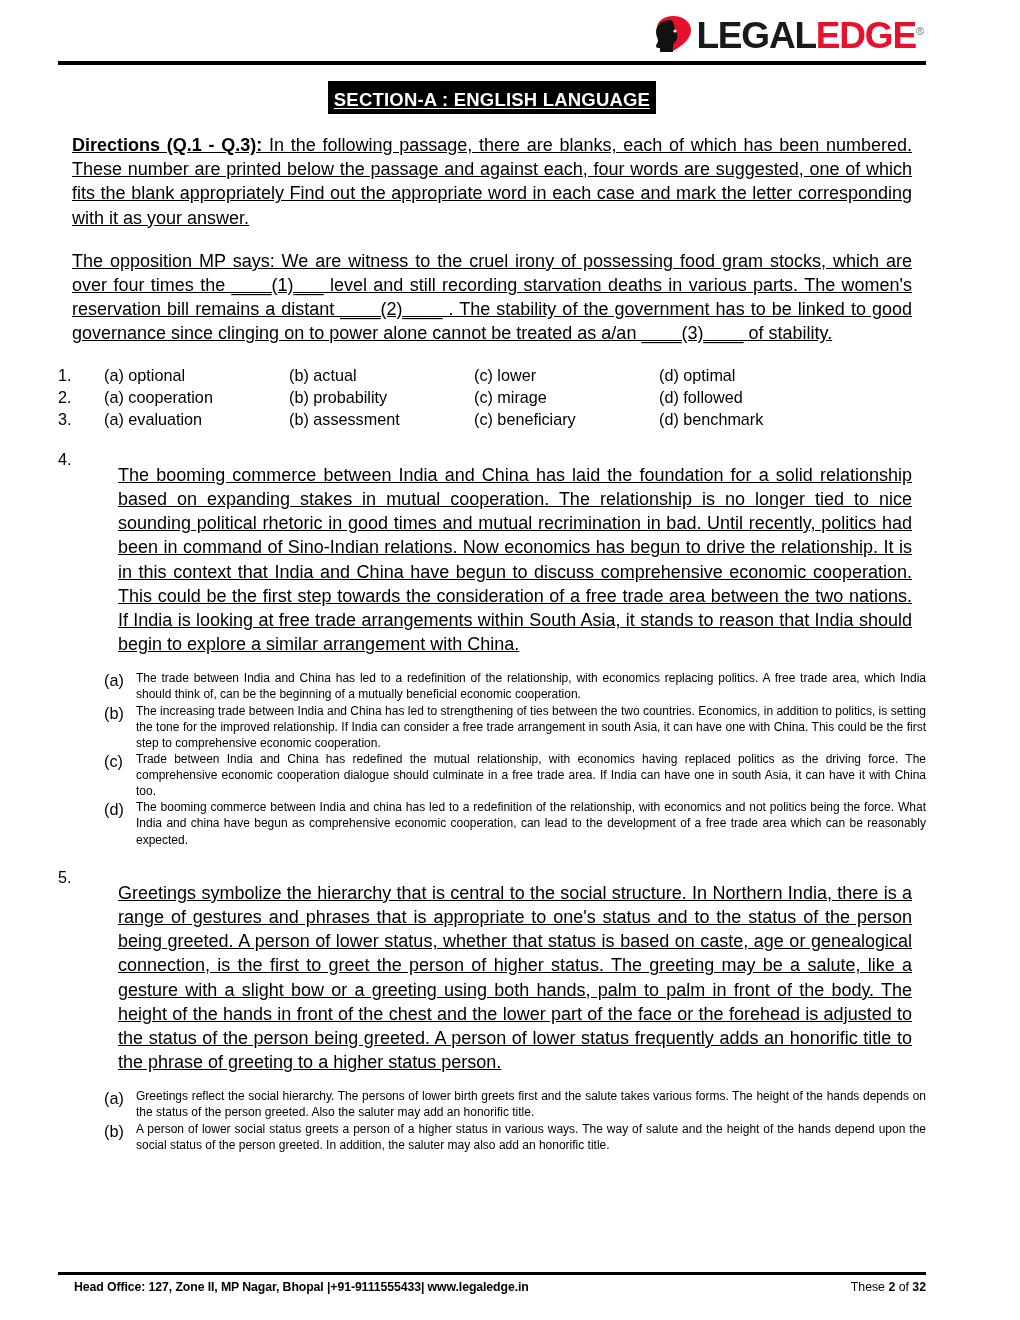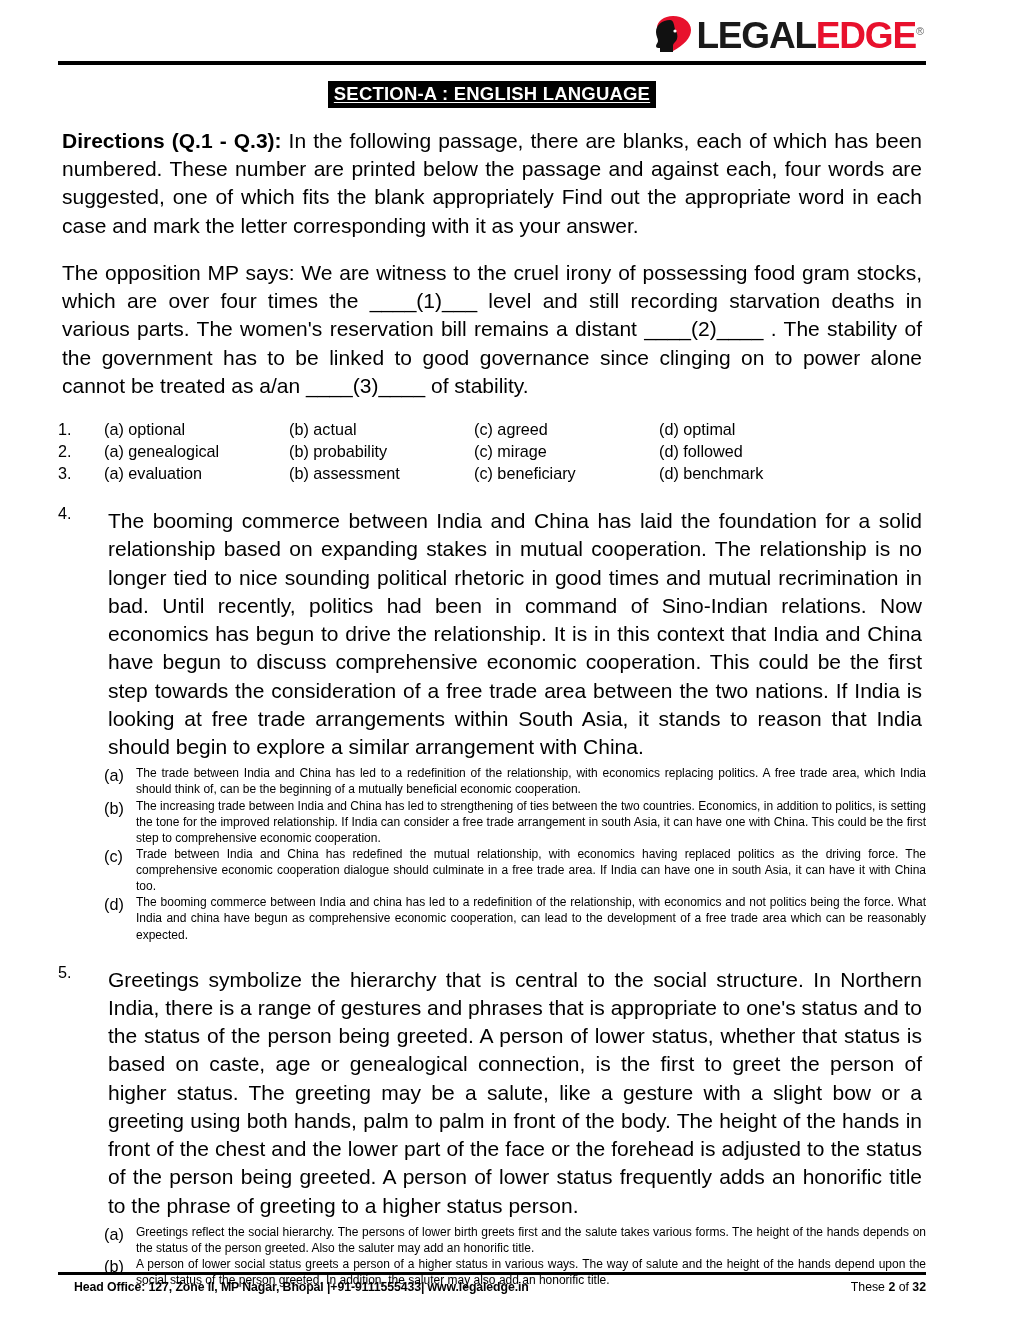--- a/index.html
+++ b/index.html
@@ -70,31 +70,32 @@
     text-align: center;
     margin-top: 16px;
   }
   .section-title {
     display: inline-block;
     background: #000000;
     color: #ffffff;
     font-size: 18.5px;
     font-weight: bold;
     letter-spacing: 0.2px;
-    padding: 2px 6px 3px 6px;
+    padding: 8px 6px 3px 6px;
     text-decoration: underline;
     text-underline-offset: 2px;
   }
 
   
   .para {
-    font-size: 21px;
+    font-size: 18px;
     line-height: 1.345;
     text-align: justify;
-    margin: 4px;
+    margin: 14px;
+    text-decoration: underline;
   }
   .block-gap   { margin-top: 19px; }
   .lead { font-weight: bold; }
 
   
   .opt-table {
     width: 100%;
     border-collapse: collapse;
     margin-top: 18px;
   }
@@ -193,26 +194,26 @@
   <p class="para block-gap"><span class="lead">Directions (Q.1 - Q.3):</span><span> In the following passage, there are blanks, each of which has been numbered. These number are printed below the passage and against each, four words are suggested, one of which fits the blank appropriately Find out the appropriate word in each case and mark the letter corresponding with it as your answer.</span></p>
 
   <p class="para block-gap">The opposition MP says: We are witness to the cruel irony of possessing food gram stocks, which are over four times the ____(1)___ level and still recording starvation deaths in various parts. The women's reservation bill remains a distant ____(2)____ . The stability of the government has to be linked to good governance since clinging on to power alone cannot be treated as a/an ____(3)____ of stability.</p>
 
   <table class="opt-table">
     <tbody>
       <tr>
         <td class="opt-num">1.</td>
         <td class="opt-cell">(a) optional</td>
         <td class="opt-cell">(b) actual</td>
-        <td class="opt-cell">(c) agreed</td>
+        <td class="opt-cell">(c) lower</td>
         <td class="opt-cell-last">(d) optimal</td>
       </tr>
       <tr>
         <td class="opt-num">2.</td>
-        <td class="opt-cell">(a) genealogical</td>
+        <td class="opt-cell">(a) cooperation</td>
         <td class="opt-cell">(b) probability</td>
         <td class="opt-cell">(c) mirage</td>
         <td class="opt-cell-last">(d) followed</td>
       </tr>
       <tr>
         <td class="opt-num">3.</td>
         <td class="opt-cell">(a) evaluation</td>
         <td class="opt-cell">(b) assessment</td>
         <td class="opt-cell">(c) beneficiary</td>
         <td class="opt-cell-last">(d) benchmark</td>

